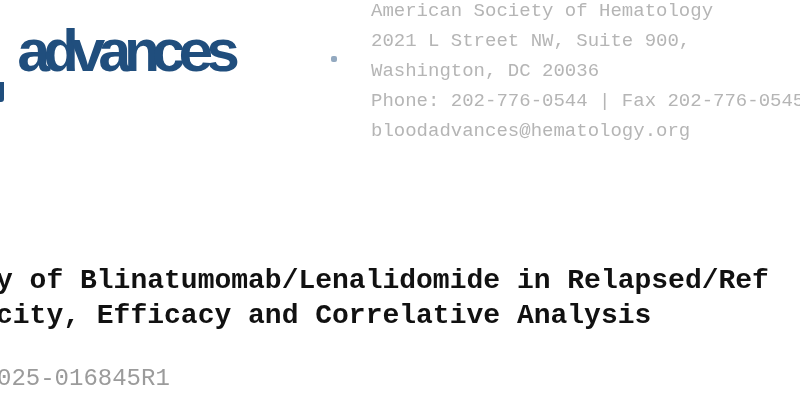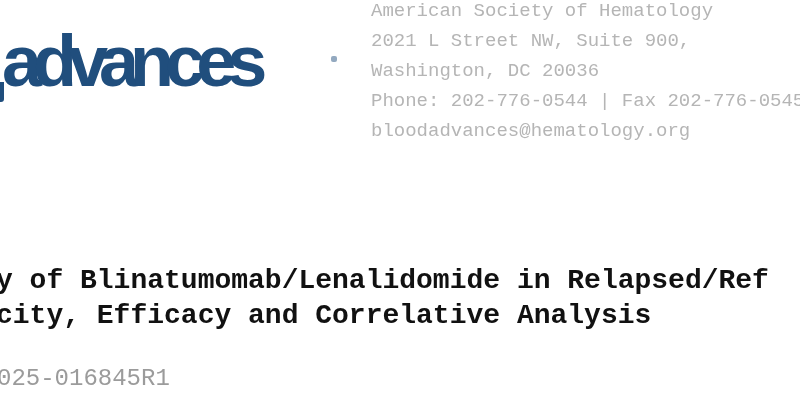--- a/index.html
+++ b/index.html
@@ -12,25 +12,25 @@
     width: 800px;
     height: 400px;
     overflow: hidden;
     background: #ffffff;
     font-family: "Liberation Mono", monospace;
   }
 
   
   .logo-text {
     position: absolute;
-    left: 2px;
+    left: 16px;
     top: 25px;
-    font-family: Liberation Sans, sans-serif;
+    font-family: Liberation Mono, monospace;
     font-weight: 700;
-    font-size: 72px;
+    font-size: 60px;
     letter-spacing: -9px;
     line-height: 1;
     white-space: nowrap;
   }
   .logo-sliver {
     position: absolute;
     left: -2px;
     top: 82px;
     width: 6px;
     height: 20px;

